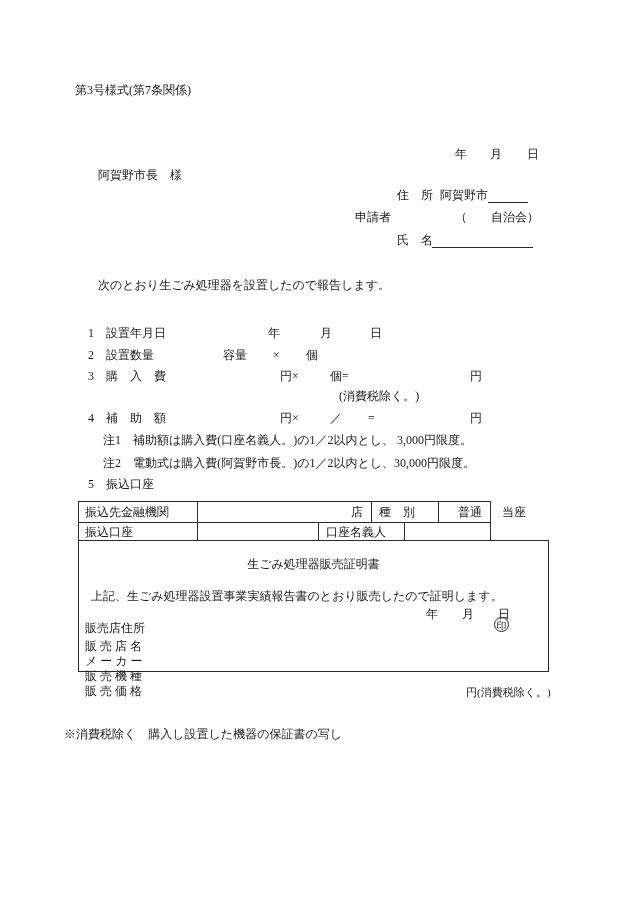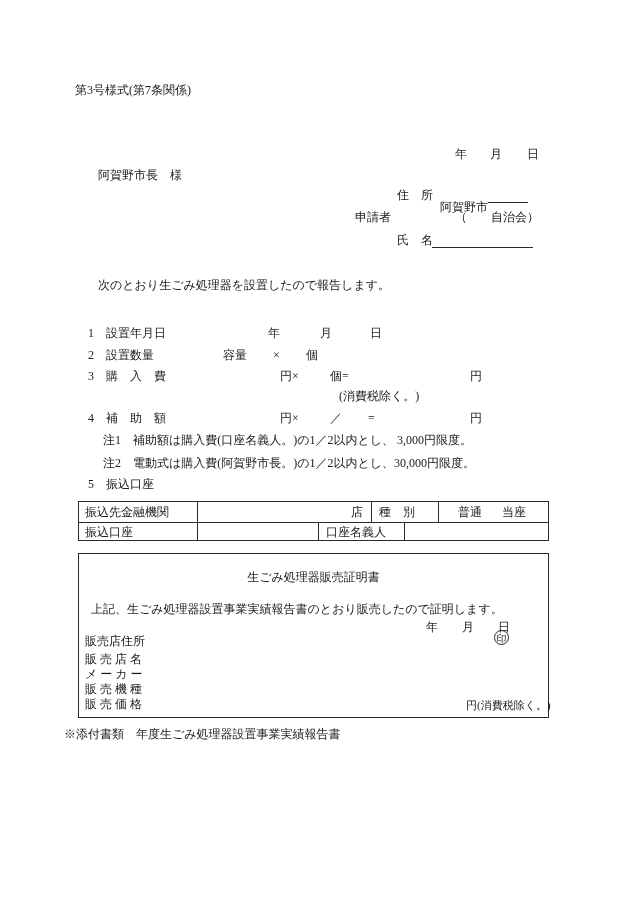--- a/index.html
+++ b/index.html
@@ -32,21 +32,21 @@
 
   <span class="t" style="left:75px;top:83px">第3号様式(第7条関係)</span>
 
   <span class="t" style="left:455px;top:147px">年</span>
   <span class="t" style="left:490px;top:147px">月</span>
   <span class="t" style="left:527px;top:147px">日</span>
 
   <span class="t" style="left:98px;top:168px">阿賀野市長　様</span>
 
   <span class="t" style="left:397px;top:188px">住　所</span>
-  <span class="t" style="left:440px;top:200px">阿賀野市</span>
+  <span class="t" style="left:440px;top:188px">阿賀野市</span>
   <div class="ul" style="left:488px;top:188px;width:40px"></div>
 
   <span class="t" style="left:355px;top:210px">申請者</span>
   <span class="t" style="left:455px;top:210px">（　　自治会）</span>
 
   <span class="t" style="left:397px;top:233px">氏　名</span>
   <div class="ul" style="left:432px;top:233px;width:101px"></div>
 
   <span class="t" style="left:98px;top:278px">次のとおり生ごみ処理器を設置したので報告します。</span>
 
@@ -76,54 +76,54 @@
   <span class="t" style="left:330px;top:411px">／</span>
   <span class="t" style="left:368px;top:411px">=</span>
   <span class="t" style="left:470px;top:411px">円</span>
 
   <span class="t" style="left:103px;top:433px">注1　補助額は購入費(口座名義人。)の1／2以内とし、 3,000円限度。</span>
   <span class="t" style="left:103px;top:456px">注2　電動式は購入費(阿賀野市長。)の1／2以内とし、30,000円限度。</span>
 
   <span class="t" style="left:88px;top:477px">5</span>
   <span class="t" style="left:106px;top:477px">振込口座</span>
 
-  <div class="tblbox" style="left:78px;top:501px;width:471px;height:40px">
+  <div class="tblbox" style="left:78px;top:501px;width:413px;height:40px">
     <div class="hline" style="top:19.5px"></div>
 
     <div class="vline" style="left:118px;top:0;height:19.5px"></div>
     <div class="vline" style="left:292px;top:0;height:19.5px"></div>
     <div class="vline" style="left:359px;top:0;height:19.5px"></div>
 
     <div class="vline" style="left:118px;top:19.5px;height:19px"></div>
     <div class="vline" style="left:239px;top:19.5px;height:19px"></div>
     <div class="vline" style="left:325px;top:19.5px;height:19px"></div>
 
     <span class="t" style="left:6px;top:3px">振込先金融機関</span>
     <span class="t" style="left:272px;top:3px">店</span>
     <span class="t" style="left:300px;top:3px">種　別</span>
     <span class="t" style="left:379px;top:3px">普通</span>
     <span class="t" style="left:423px;top:3px">当座</span>
 
     <span class="t" style="left:6px;top:23px">振込口座</span>
     <span class="t" style="left:247px;top:23px">口座名義人</span>
   </div>
 
-  <div class="certbox" style="left:78px;top:553px;width:471px;height:165px">
+  <div class="certbox" style="left:78px;top:540px;width:471px;height:132px">
     <span class="t center" style="left:0;top:16px;width:469px">生ごみ処理器販売証明書</span>
     <span class="t" style="left:12px;top:48px">上記、生ごみ処理器設置事業実績報告書のとおり販売したので証明します。</span>
 
     <span class="t" style="left:347px;top:66px">年</span>
     <span class="t" style="left:383px;top:66px">月</span>
     <span class="t" style="left:419px;top:66px">日</span>
 
     <span class="seal" style="left:415px;top:76px">印</span>
 
     <span class="t" style="left:6px;top:80px">販売店住所</span>
     <span class="t" style="left:6px;top:98px">販 売 店 名</span>
     <span class="t" style="left:6px;top:113px">メ ー カ ー</span>
     <span class="t" style="left:6px;top:128px">販 売 機 種</span>
     <span class="t" style="left:6px;top:143px">販 売 価 格</span>
     <span class="t small" style="left:387px;top:144px">円(消費税除く。)</span>
   </div>
 
-  <span class="t" style="left:64px;top:727px">※添付書類　年度生ごみ処理器設置事業実績報告書</span>
+  <span class="t" style="left:64px;top:727px">※消費税除く　購入し設置した機器の保証書の写し</span>
 
 </div>
 
 </body></html>

